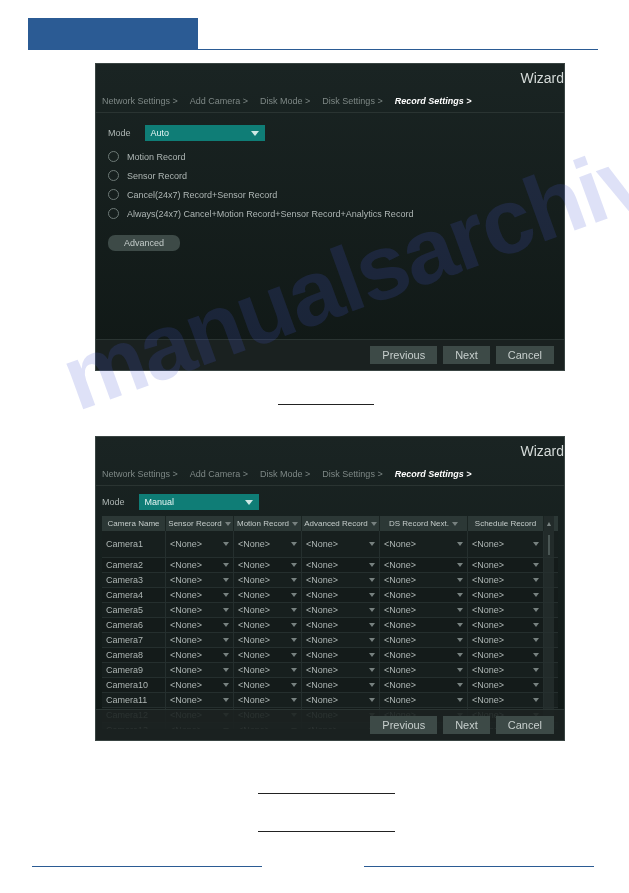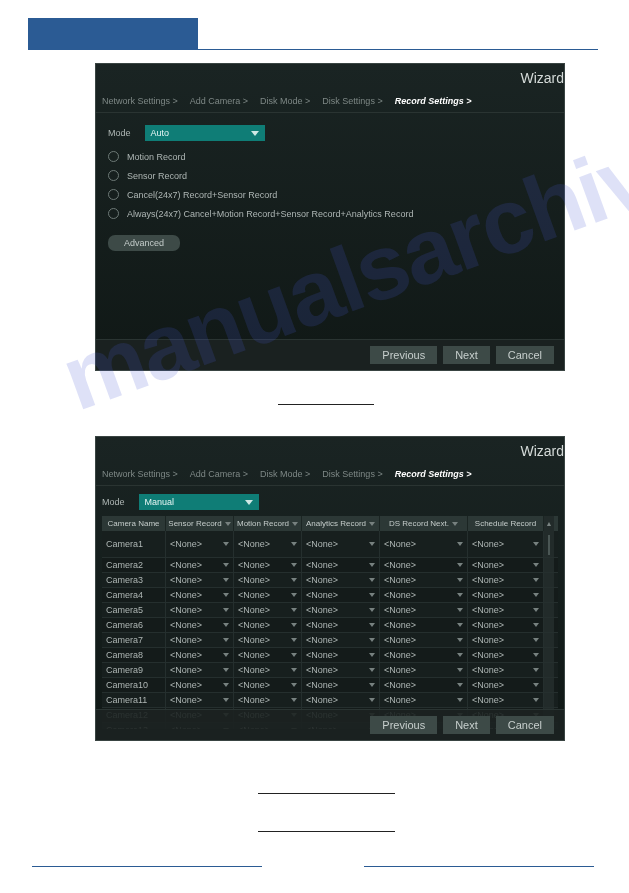--- a/index.html
+++ b/index.html
@@ -263,21 +263,21 @@
         </div>
       <div class="hcell">
           <span>Sensor Record</span>
           <span class="small-chev"></span>
         </div>
       <div class="hcell">
           <span>Motion Record</span>
           <span class="small-chev"></span>
         </div>
       <div class="hcell">
-          <span>Analytics Record</span>
+          <span>Advanced Record</span>
           <span class="small-chev"></span>
         </div>
       <div class="hcell">
           <span>DS Record Next.</span>
           <span class="small-chev"></span>
         </div>
       <div class="hcell">
           <span>Schedule Record</span>
         </div>
       <div class="hcell scroll-track" style="border:none;">

